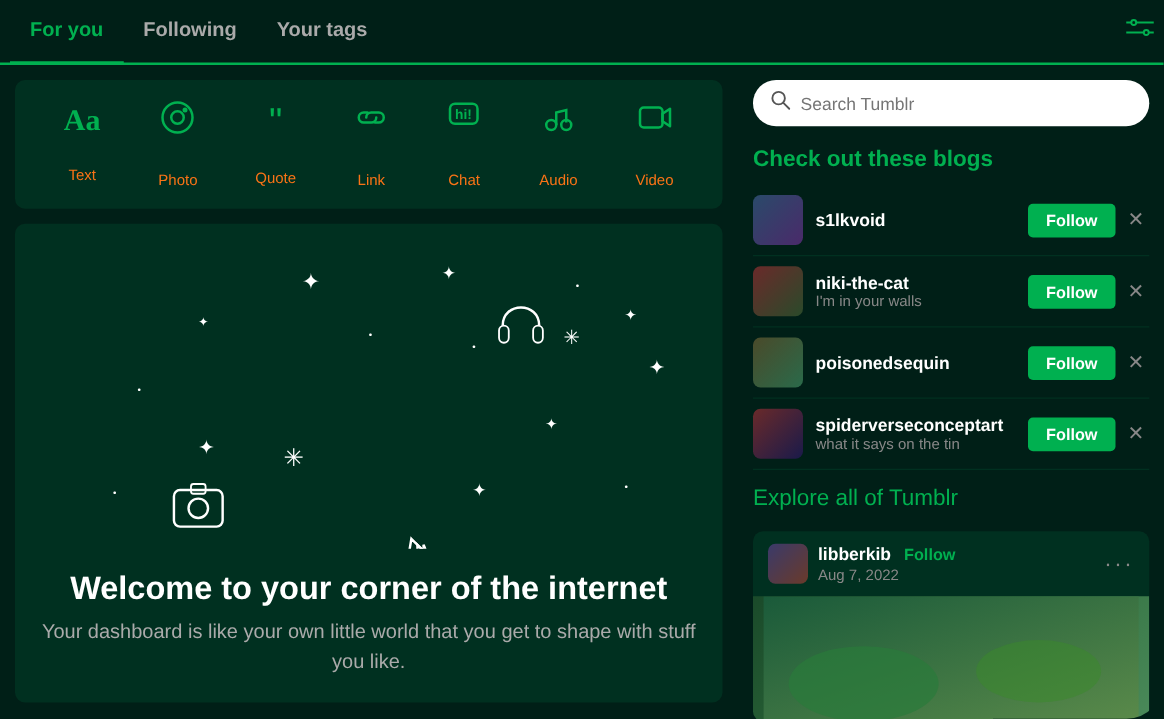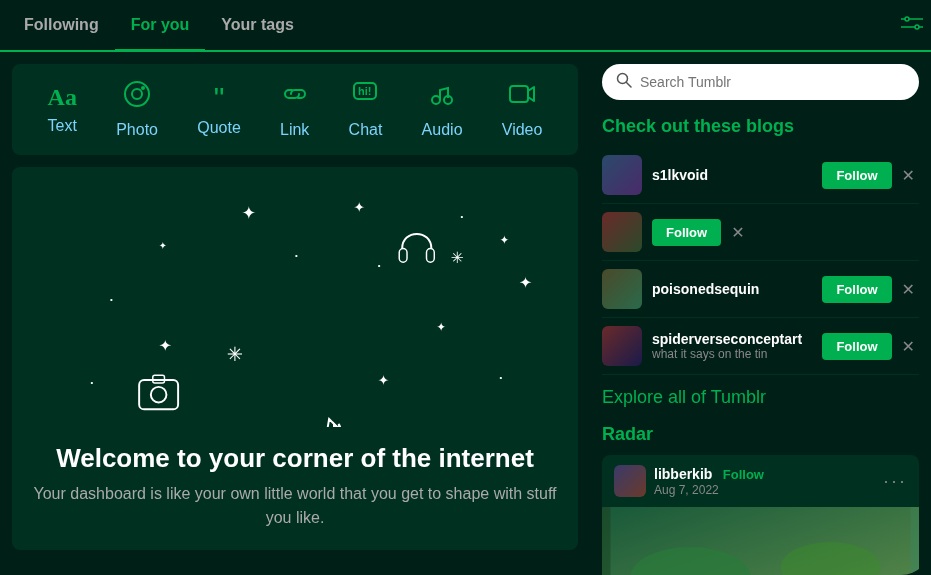--- a/index.html
+++ b/index.html
@@ -80,22 +80,23 @@
       flex-direction: column;
       align-items: center;
       gap: 6px;
       cursor: pointer;
     }
     .post-type-icon {
       font-size: 28px;
       color: #00b050;
     }
     .post-type-label {
-      font-size: 16px;
-      color: #7dd3fc;
+      font-size: 12px;
+      color: #f97316;
+      margin-top: 16px;
     }
 
     
     .welcome-banner {
       background: #003020;
       border-radius: 8px;
       padding: 20px;
       display: flex;
       flex-direction: column;
       align-items: center;
@@ -285,22 +286,22 @@
     .avatar-s1lkvoid { background: linear-gradient(135deg, #2a4a6a, #4a2a6a); }
     .avatar-niki { background: linear-gradient(135deg, #6a2a2a, #2a4a2a); }
     .avatar-poisoned { background: linear-gradient(135deg, #4a4a2a, #2a6a4a); }
     .avatar-spider { background: linear-gradient(135deg, #6a2a2a, #1a1a4a); }
   </style>
 </head>
 <body>
 
 <header class="header">
   <nav style="display:flex;align-items:center;">
+    <div class="nav-tab active">For you</div>
     <div class="nav-tab">Following</div>
-    <div class="nav-tab active">For you</div>
     <div class="nav-tab">Your tags</div>
   </nav>
   <div class="header-right">
     <span class="settings-icon">
       
       <svg width="22" height="22" viewBox="0 0 22 22" fill="none">
         <circle cx="6" cy="7" r="2" stroke="#00b050" stroke-width="1.5"></circle>
         <line x1="0" y1="7" x2="4" y2="7" stroke="#00b050" stroke-width="1.5" stroke-linecap="round"></line>
         <line x1="8" y1="7" x2="22" y2="7" stroke="#00b050" stroke-width="1.5" stroke-linecap="round"></line>
         <circle cx="16" cy="15" r="2" stroke="#00b050" stroke-width="1.5"></circle>
@@ -475,20 +476,24 @@
             <div class="blog-info">
               <div class="blog-name">s1lkvoid</div>
             </div>
             <div class="blog-actions">
               <button class="follow-btn">Follow</button>
               <button class="close-btn">✕</button>
             </div>
           </div>
           <div class="blog-item">
             <div class="blog-avatar avatar-niki"></div>
+            <div class="blog-info">
+              <div class="blog-name">niki-the-cat</div>
+              <div class="blog-desc">I'm in your walls</div>
+            </div>
             <div class="blog-actions">
               <button class="follow-btn">Follow</button>
               <button class="close-btn">✕</button>
             </div>
           </div>
           <div class="blog-item">
             <div class="blog-avatar avatar-poisoned"></div>
             <div class="blog-info">
               <div class="blog-name">poisonedsequin</div>
             </div>
@@ -507,21 +512,20 @@
               <button class="follow-btn">Follow</button>
               <button class="close-btn">✕</button>
             </div>
           </div>
         </div>
 
       <a class="explore-link">Explore all of Tumblr</a>
     </div>
 
     <div class="radar-section">
-      <div class="radar-title">Radar</div>
       <div class="radar-card">
         <div class="radar-header">
           <div class="radar-avatar" style="background: linear-gradient(135deg, #3a3a6a, #6a3a2a);"></div>
           <div class="radar-user-info">
             <span class="radar-username">libberkib</span>
             <span class="radar-follow" style="margin-left:6px;">Follow</span>
             <div class="radar-date">Aug 7, 2022</div>
           </div>
           <span class="radar-more">···</span>
         </div>

